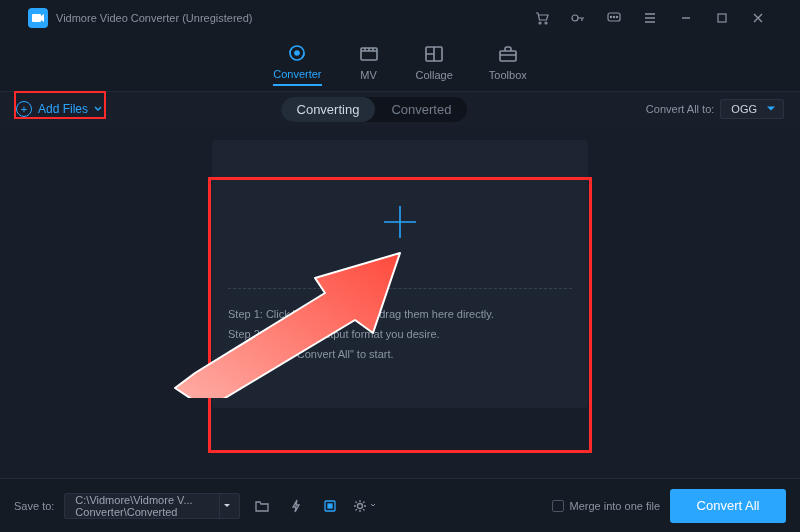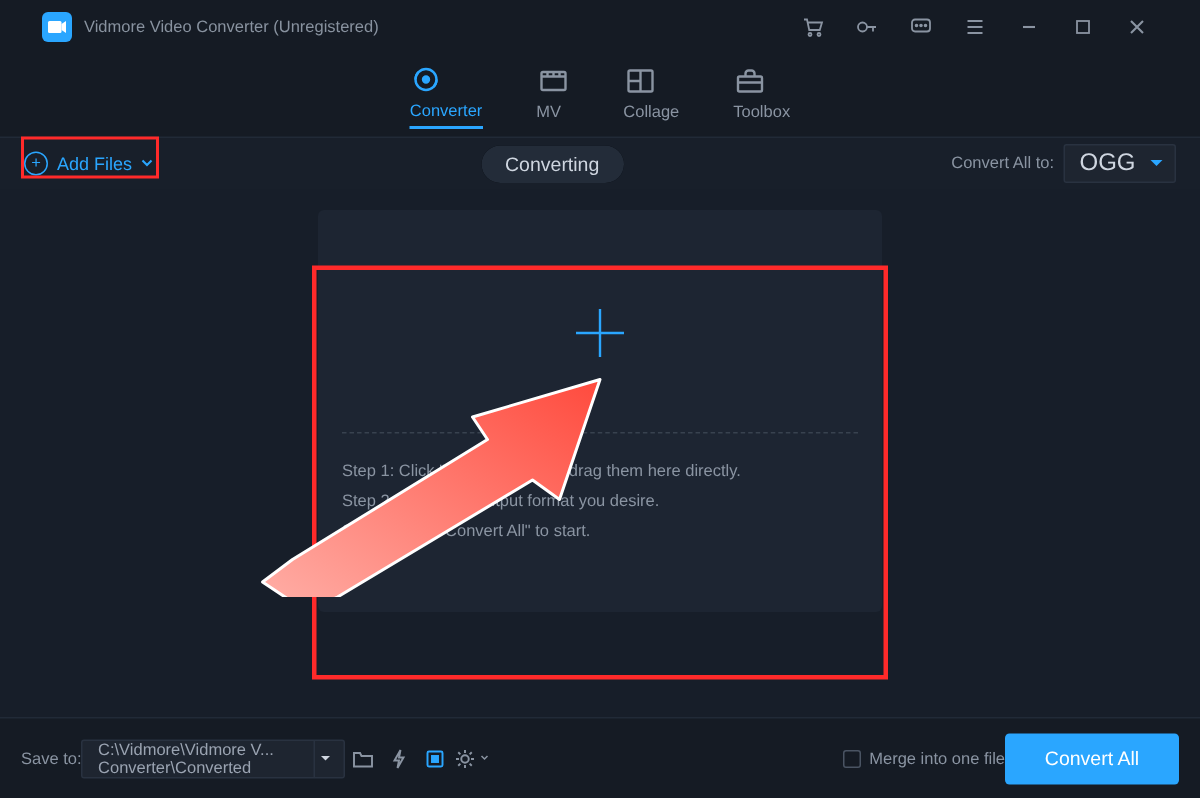--- a/index.html
+++ b/index.html
@@ -3,42 +3,42 @@
 <meta charset="utf-8">
 <style>
 html,body{margin:0;padding:0;width:800px;height:532px;background:#151b24;font-family:"Segoe UI",Arial,sans-serif;color:#9aa3b1;overflow:hidden;font-size:12px}
 *{box-sizing:border-box}
 .titlebar{height:36px;display:flex;align-items:center;padding:0 28px;gap:8px;background:#151b24}
 .app-logo{width:20px;height:20px;background:#2aa6ff;border-radius:4px;display:flex;align-items:center;justify-content:center}
 .app-title{font-size:11px;color:#88929f}
 .sp{flex:1}
 .titlebar .tbtn{width:28px;height:28px;display:flex;align-items:center;justify-content:center;color:#8a94a2;cursor:pointer}
 .navbar{height:56px;display:flex;align-items:center;justify-content:center;gap:36px;background:#151b24;border-bottom:1px solid #212a37}
-.nav-item{display:flex;flex-direction:column;align-items:flex-start;gap:4px;color:#8a94a2;cursor:pointer;font-size:11px;padding-bottom:4px}
+.nav-item{display:flex;flex-direction:column;align-items:center;gap:4px;color:#8a94a2;cursor:pointer;font-size:11px;padding-bottom:4px}
 .nav-item.active{color:#2aa6ff;border-bottom:2px solid #2aa6ff}
 .nav-item .nicon{width:22px;height:22px;display:flex;align-items:center;justify-content:center}
 .subbar{height:34px;display:flex;align-items:center;padding:0 16px;background:#181f2a}
 .add-files{display:flex;align-items:center;gap:6px;color:#2aa6ff;cursor:pointer;font-size:12px}
 .plus-circle{width:16px;height:16px;border:1.5px solid #2aa6ff;border-radius:50%;display:flex;align-items:center;justify-content:center;font-size:11px;line-height:1}
 .seg{display:flex;background:#0f141c;border-radius:14px;overflow:hidden;margin:0 auto}
 .seg-btn{padding:5px 16px;font-size:13px;color:#717b8a;cursor:pointer}
 .seg-btn.on{background:#232c39;color:#cfd6e0;border-radius:14px}
 .convert-to{display:flex;align-items:center;gap:6px;color:#8a94a2;font-size:11px}
-.fmt-select{background:#1e2530;border:1px solid #293240;color:#cfd6e0;padding:3px 26px 3px 10px;border-radius:2px;font-size:16px;position:relative}
+.fmt-select{background:#1e2530;border:1px solid #293240;color:#cfd6e0;padding:3px 26px 3px 10px;border-radius:2px;font-size:11px;position:relative}
 .fmt-select:after{content:"";position:absolute;right:8px;top:50%;transform:translateY(-30%);border:4px solid transparent;border-top-color:#2aa6ff}
 .stage{position:relative;height:352px;background:#171e29}
 .dropzone{position:absolute;left:212px;top:14px;width:376px;height:268px;background:#1d2532;border-radius:4px}
 .big-plus{position:absolute;left:50%;top:62px;transform:translateX(-50%);cursor:pointer}
 .big-plus svg{display:block}
 .dash{position:absolute;left:16px;right:16px;top:148px;border-top:1px dashed #38424f}
 .steps{position:absolute;left:16px;right:16px;top:164px;color:#8a94a2;font-size:11px;line-height:20px}
 .annot-box1{position:absolute;left:14px;top:91px;width:92px;height:28px;border:2px solid #ff2a2a;pointer-events:none}
 .annot-box2{position:absolute;left:208px;top:177px;width:384px;height:276px;border:3px solid #ff2a2a;pointer-events:none}
 .arrow{position:absolute;left:155px;top:238px;width:270px;height:160px;pointer-events:none}
-.footer{height:54px;display:flex;align-items:center;gap:0;padding:0 14px;background:#151b24;border-top:1px solid #212a37}
+.footer{height:54px;display:flex;align-items:center;gap:10px;padding:0 14px;background:#151b24;border-top:1px solid #212a37}
 .save-lbl{font-size:11px;color:#8a94a2}
 .path-box{background:#1e2530;border:1px solid #293240;border-radius:2px;height:26px;display:flex;align-items:center;padding:0 6px 0 10px;color:#9aa3b1;font-size:11px;width:176px}
 .path-box .dd{width:22px;height:24px;display:flex;align-items:center;justify-content:center;border-left:1px solid #293240;margin-left:auto;cursor:pointer}
 .f-icon{width:24px;height:24px;display:flex;align-items:center;justify-content:center;color:#7d8694;cursor:pointer}
 .f-icon.hw{color:#2aa6ff}
 .merge{display:flex;align-items:flex-end;gap:6px;font-size:11px;color:#8a94a2;cursor:pointer}
 .merge .chk{width:12px;height:12px;border:1px solid #4a5463;border-radius:2px}
 .convert-all{background:#2aa6ff;color:#fff;height:34px;width:116px;display:flex;align-items:center;justify-content:center;font-size:13px;border-radius:3px;cursor:pointer}
 svg{display:block}
 </style>
@@ -141,20 +141,21 @@
   <div class="add-files">
     <div class="plus-circle">+</div>
     <span>Add Files</span>
     <svg width="8" height="8" viewBox="0 0 8 8">
         <path d="M1 2l3 3 3-3" fill="none" stroke="#2aa6ff" stroke-width="1.4"></path>
       </svg>
   </div>
   <div class="sp"></div>
   <div class="seg">
     <div class="seg-btn on">Converting</div>
+    <div class="seg-btn">Converted</div>
   </div>
   <div class="sp"></div>
   <div class="convert-to">
     <span>Convert All to:</span>
     <div class="fmt-select"><span>OGG</span></div>
   </div>
 </div>
 
 <div class="stage">
   <div class="dropzone">

